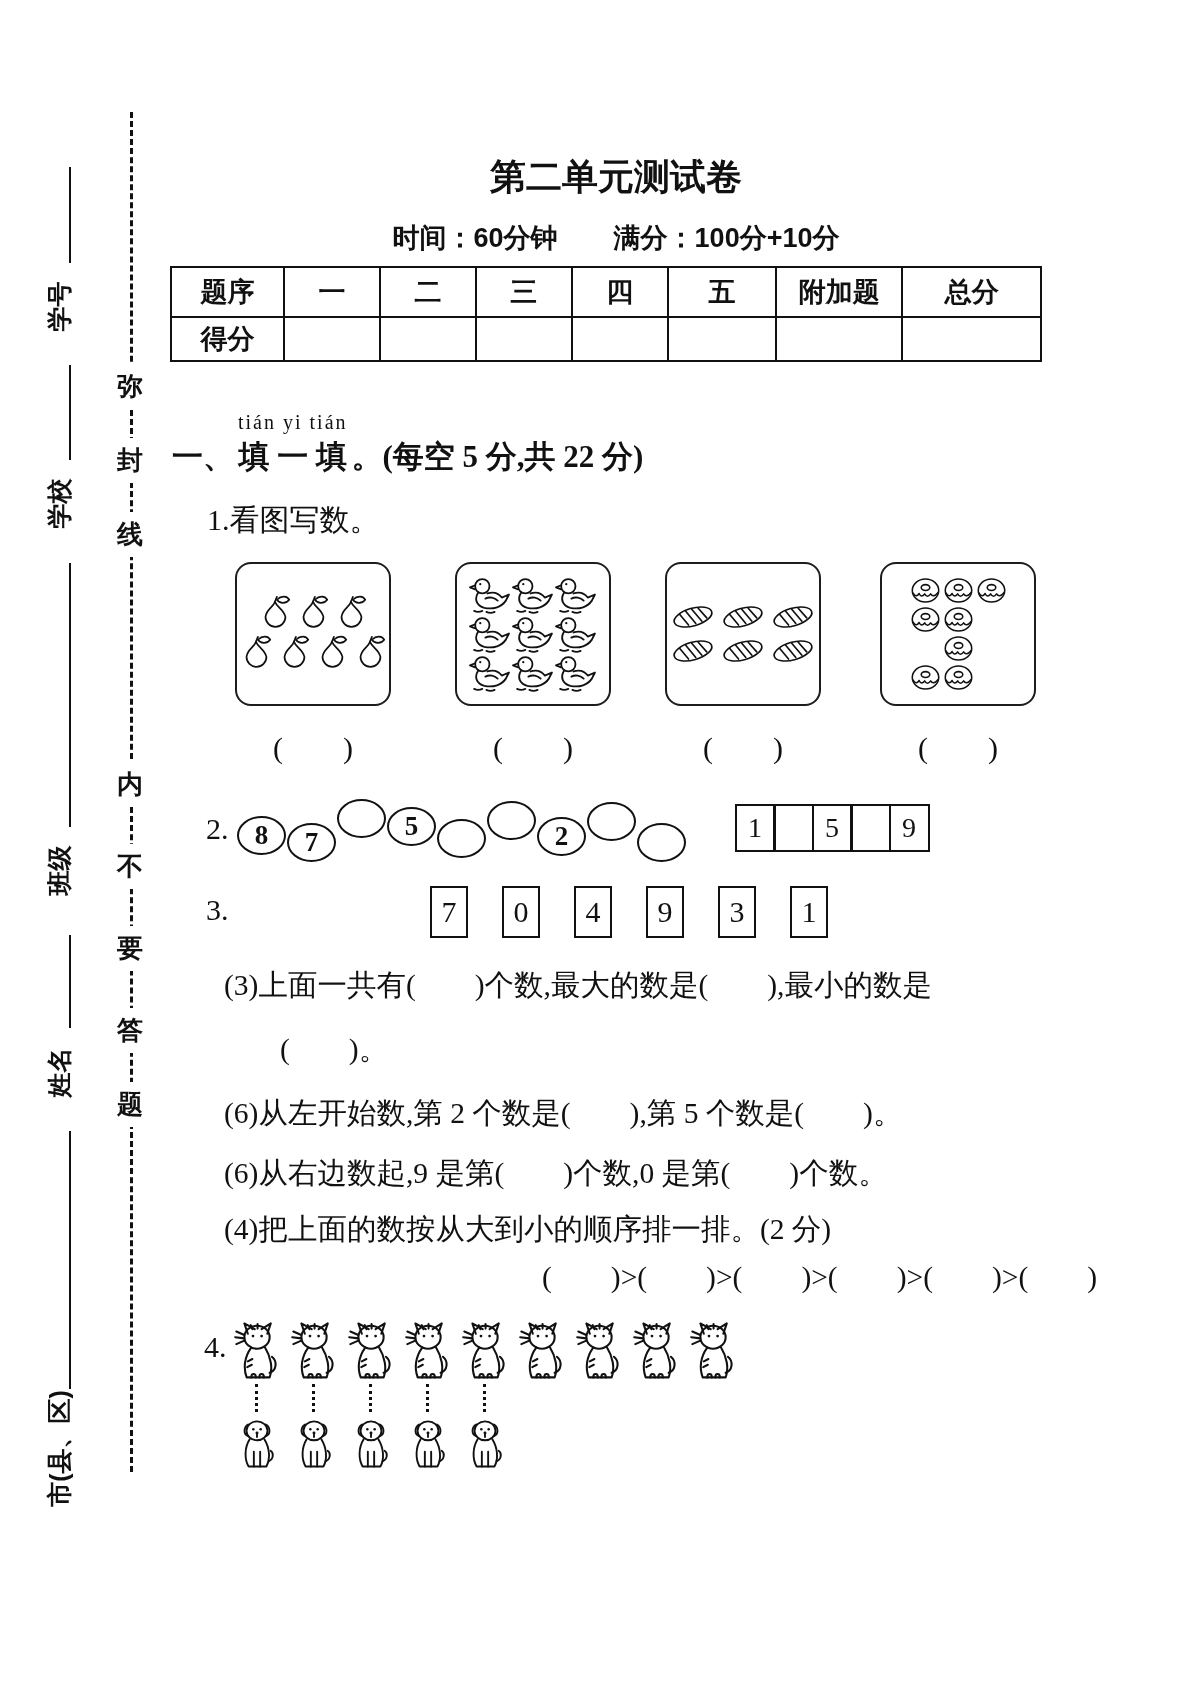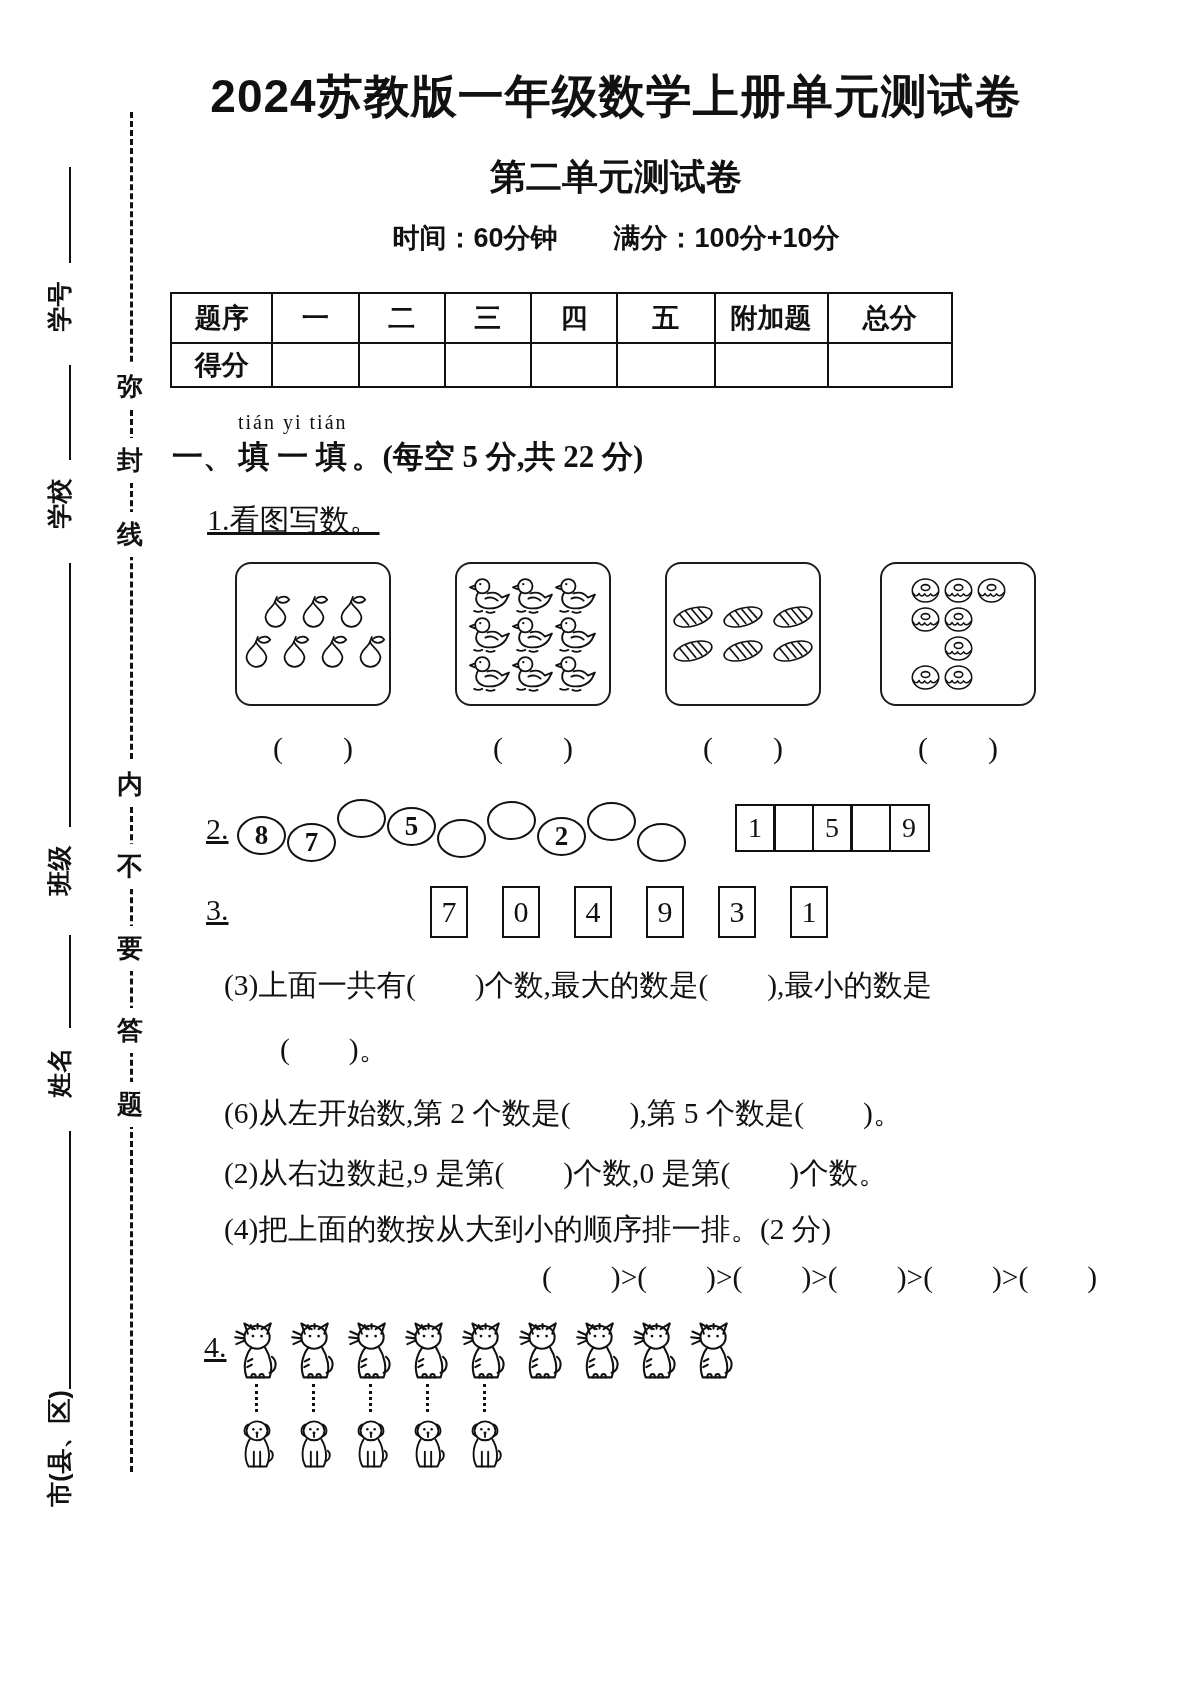--- a/index.html
+++ b/index.html
@@ -17,32 +17,32 @@
   .seal::before { content:""; position:absolute; left:50%; top:0; bottom:0; width:0; border-left:3px dashed #111; }
   .seal-char { position:absolute; left:0; width:32px; text-align:center; font-size:26px; font-weight:bold; background:#fff; padding:5px 0; }
   
   .title { position:absolute; left:170px; width:892px; top:66px; text-align:center;
            font-size:46px; font-weight:900; letter-spacing:1px; }
   .subtitle { position:absolute; left:170px; width:892px; top:153px; text-align:center;
            font-size:36px; font-weight:900; }
   .meta { position:absolute; left:170px; width:892px; top:220px; display:flex; justify-content:center; gap:56px;
            font-size:27px; font-weight:900;align-items:center; }
   
-  .score-table { position:absolute; left:170px; top:292px; width:783px; border-collapse:collapse; table-layout:fixed;font-family:Liberation Serif, serif; }
+  .score-table { position:absolute; left:170px; top:266px; width:872px; border-collapse:collapse; table-layout:fixed;font-family:Liberation Serif, serif; }
   .score-table th, .score-table td { border:2.5px solid #111; font-size:27px; font-weight:bold; text-align:center; padding:0; }
   .score-table tr:nth-child(1) th { height:48px; }
   .score-table tr:nth-child(2) th, .score-table tr:nth-child(2) td { height:42px; }
   
   .sec-heading { position:absolute; left:172px; top:412px; font-size:31px; font-weight:bold;
                  font-family:"Liberation Serif", serif; display:flex; align-items:flex-end; }
   .h-ruby { display:inline-flex; flex-direction:column; align-items:center; margin:0 4px; }
   .pinyin { font-size:20px; font-weight:normal; letter-spacing:2px; line-height:1; margin-bottom:4px;
             font-family:"Liberation Serif", serif; }
   
-  .q-label { position:absolute; font-size:30px; font-family:"Liberation Serif", serif;text-decoration:underline; }
+  .q-label { position:absolute; font-size:30px; font-family:"Liberation Serif", serif; }
   
   .q1-pics { position:absolute; left:0; top:0; }
   .pic-group { position:absolute; top:562px; width:156px; }
   .pic-box { width:156px; height:144px; border:2.5px solid #1d1d1d; border-radius:16px; box-sizing:border-box;
              display:flex; flex-direction:column; justify-content:center; align-items:center; }
   .pic-row-line { display:flex; justify-content:center; align-items:center; }
   .pic-spacer { visibility:hidden; }
   .pic-blank { display:block; margin-top:22px; text-align:center; font-size:30px; font-family:"Liberation Serif", serif; }
   
   .q2-ovals { position:absolute; left:237px; top:796px; display:flex; align-items:center; height:66px; }
@@ -170,21 +170,20 @@
         <div class="seal-char" style="top: 326px;">封</div>
         <div class="seal-char" style="top: 400px;">线</div>
         <div class="seal-char" style="top: 650px;">内</div>
         <div class="seal-char" style="top: 732px;">不</div>
         <div class="seal-char" style="top: 814px;">要</div>
         <div class="seal-char" style="top: 896px;">答</div>
         <div class="seal-char" style="top: 970px;">题</div>
       </div>
   </div>
 
-  <div class="title">2024苏教版一年级数学上册单元测试卷</div>
   <div class="subtitle">第二单元测试卷</div>
   <div class="meta">
     <span>时间：60分钟</span>
     <span>满分：100分+10分</span>
   </div>
 
   <table class="score-table">
     <tbody>
         <tr id="score-header-row">
           <th style="width: 13%;">题序</th>
@@ -393,21 +392,21 @@
       <span class="card">4</span>
       <span class="card">9</span>
       <span class="card">3</span>
       <span class="card">1</span>
     </div>
   <div class="q3-parts" id="q3-parts">
     <div class="order-chain" style="top:1258px;">(　　)&gt;(　　)&gt;(　　)&gt;(　　)&gt;(　　)&gt;(　　)</div>
   <div class="part-line" style="top: 966px;">(3)上面一共有(　　)个数,最大的数是(　　),最小的数是</div>
       <div class="part-line part-cont" style="top: 1030px;">(　　)。</div>
       <div class="part-line" style="top: 1094px;">(6)从左开始数,第 2 个数是(　　),第 5 个数是(　　)。</div>
-      <div class="part-line" style="top: 1154px;">(2)从右边数起,9 是第(　　)个数,0 是第(　　)个数。</div>
+      <div class="part-line" style="top: 1154px;">(6)从右边数起,9 是第(　　)个数,0 是第(　　)个数。</div>
       <div class="part-line" style="top: 1210px;">(4)把上面的数按从大到小的顺序排一排。(2 分)</div>
     </div>
 
   <div class="q-label" style="left:204px; top:1330px;">4.</div>
   <div class="q4-grid" id="q4-grid">
       <div class="q4-cell q4-cat-cell">
         <svg width="46" height="62">
           <use href="#sym-cat"></use>
         </svg>
       </div>

